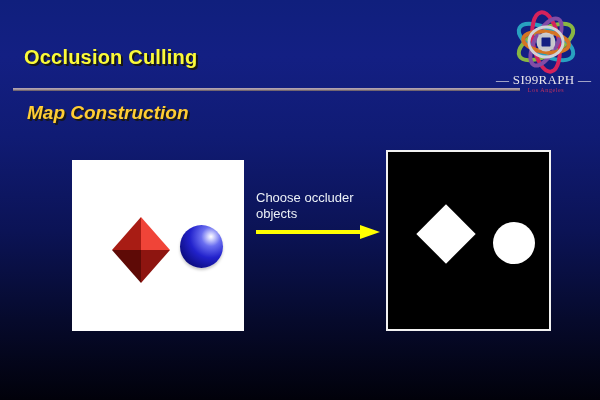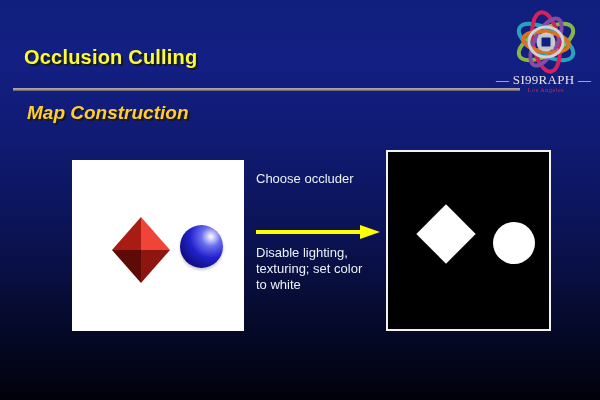--- a/index.html
+++ b/index.html
@@ -68,21 +68,21 @@
   }
   #map-diamond{
     position:absolute;left:37px;top:61px;width:42px;height:42px;
     background:#ffffff;transform:rotate(45deg);
   }
   #map-circle{
     position:absolute;left:105px;top:70px;width:42px;height:42px;
     background:#ffffff;border-radius:50%;
   }
   
-  #captions{position:absolute;left:256px;top:171px;width:124px;}
+  #captions{position:absolute;left:256px;top:190px;width:124px;}
   .caption{
     font-size:13px;line-height:16px;color:#ecf1f7;
   }
   #arrow{position:absolute;left:256px;top:224px;width:124px;height:16px;}
   
   #opengl{
     position:absolute;left:505px;top:361px;width:88px;height:30px;
   }
   #opengl svg{position:absolute;left:0;top:0;}
 </style>
@@ -117,30 +117,26 @@
       <polygon points="29,0 58,33 29,33" fill="#f04438"></polygon>
       <polygon points="29,0 29,33 0,33" fill="#a81c14"></polygon>
       <polygon points="0,33 29,33 29,66" fill="#5e0a06"></polygon>
       <polygon points="29,33 58,33 29,66" fill="#8e1510"></polygon>
     </svg>
     <div class="sphere"></div>
   </div>
 
   <div id="captions">
     <div class="caption">Choose occluder</div>
+    <div class="caption">objects</div>
   </div>
   <svg id="arrow" viewBox="0 0 124 16">
     <line x1="0" y1="8" x2="108" y2="8" stroke="#ffff00" stroke-width="4"></line>
     <polygon points="104,1 124,8 104,15" fill="#ffff00"></polygon>
   </svg>
-  <div style="position:absolute;left:256px;top:245px;width:126px;">
-    <div class="caption">Disable lighting,</div>
-    <div class="caption">texturing; set color</div>
-    <div class="caption">to white</div>
-  </div>
 
   <div id="panel-right">
     <div id="map-diamond"></div>
     <div id="map-circle"></div>
   </div>
 
 
 </div>
 
 </body></html>

